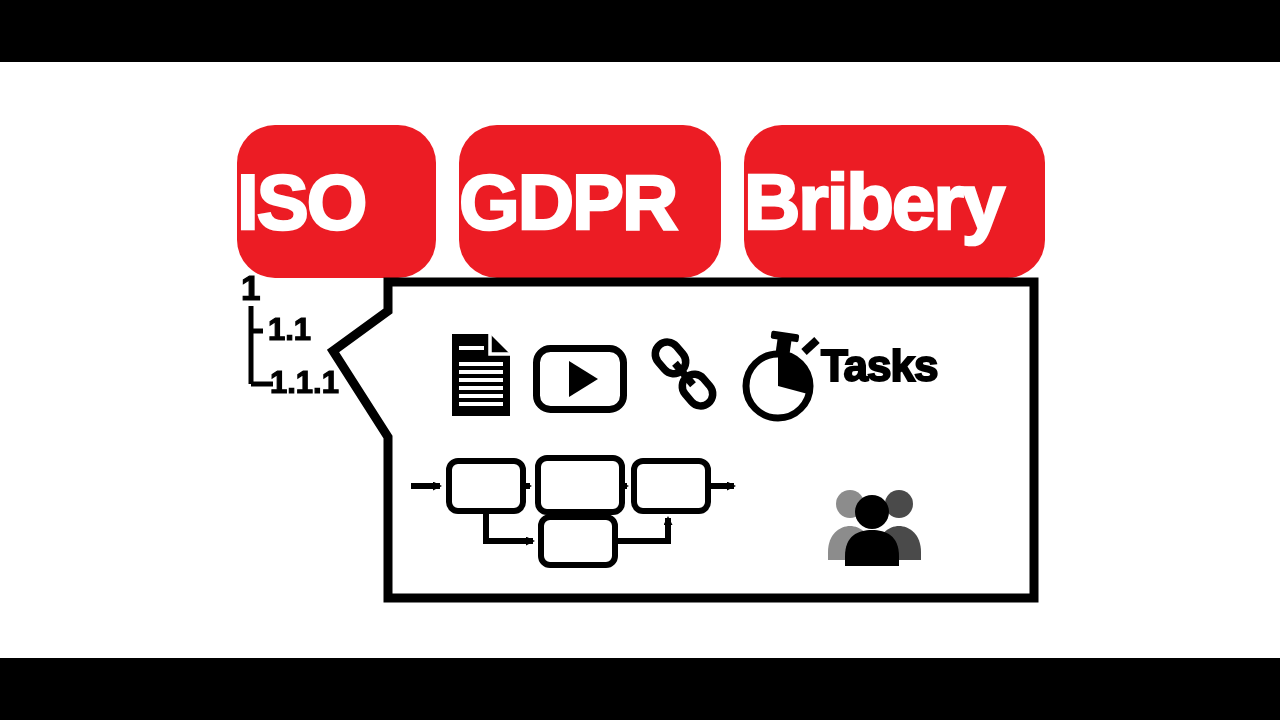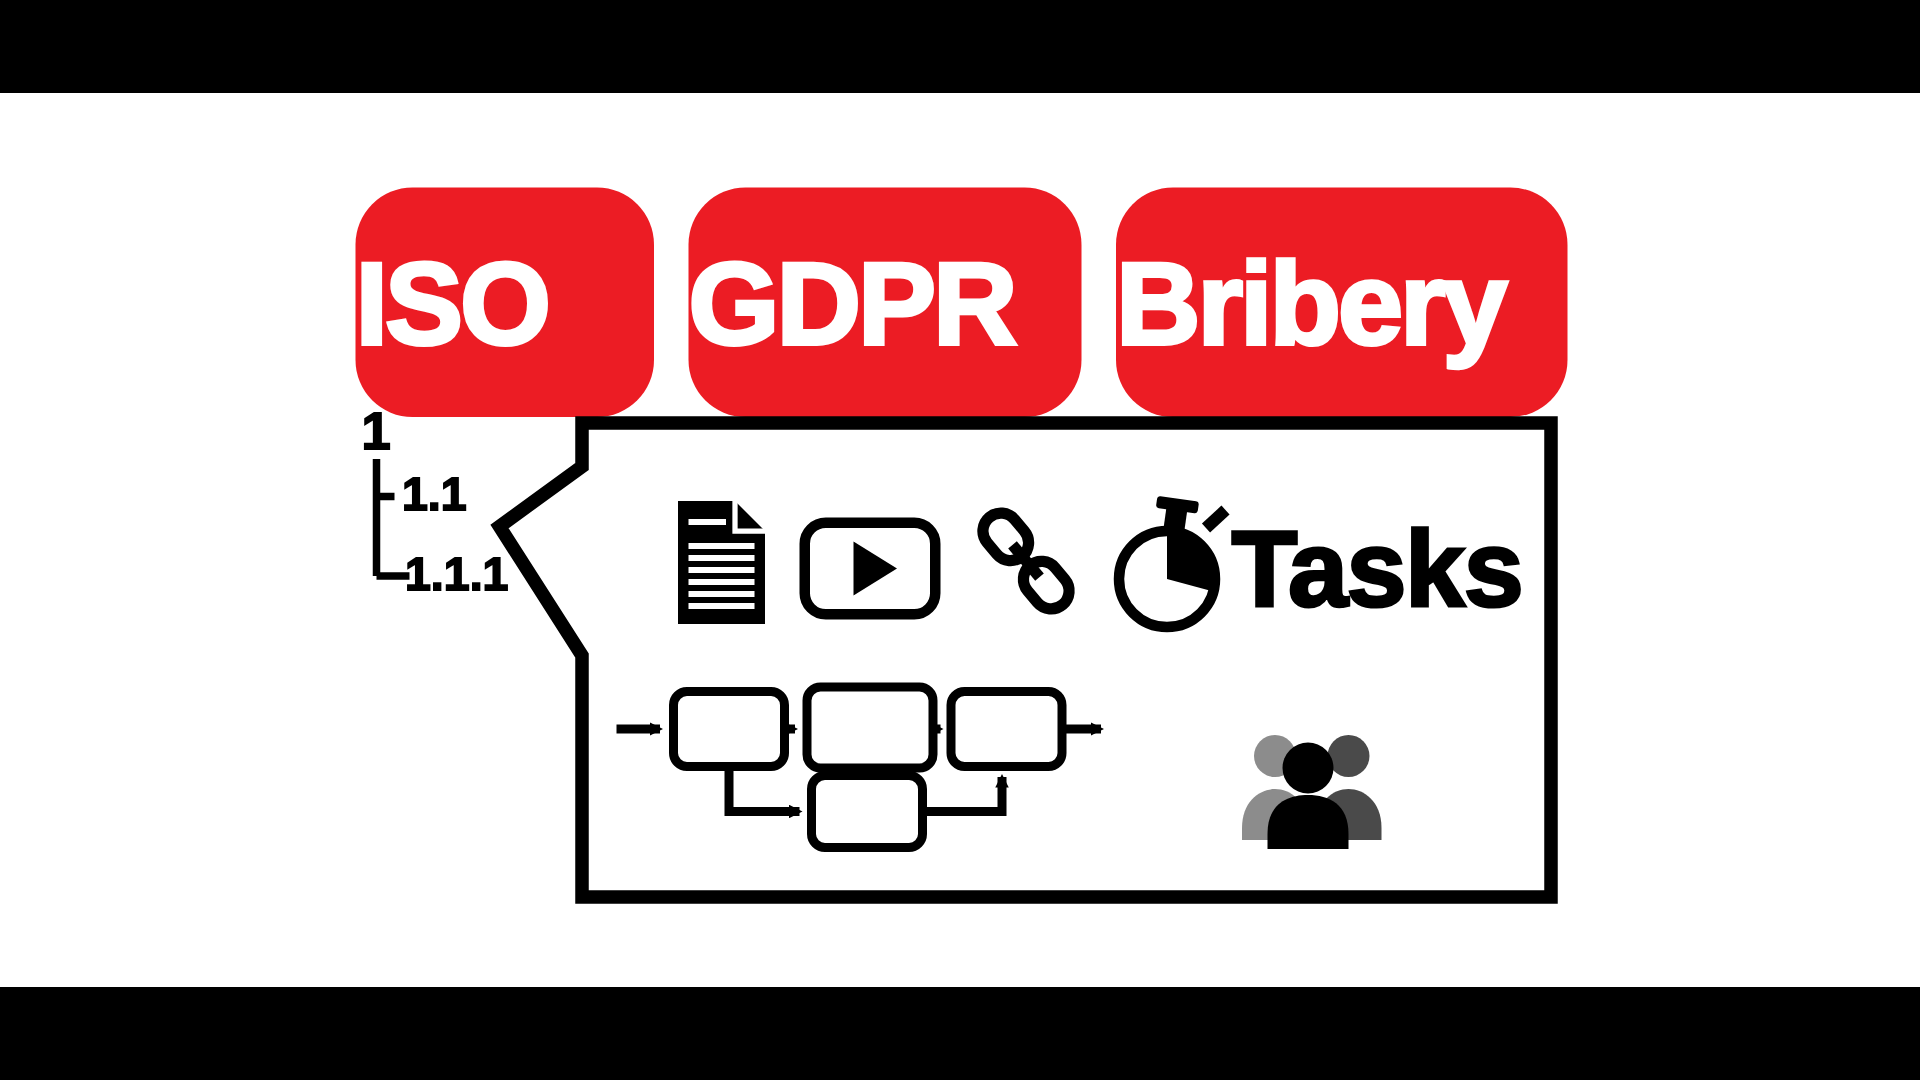--- a/index.html
+++ b/index.html
@@ -25,21 +25,21 @@
   #badge-gdpr{left:459px;width:262px;}
   #badge-bribery{left:744px;width:301px;}
 
   .treetxt{position:absolute;color:var(--ink,#000);font-weight:800;line-height:1;
     -webkit-text-stroke:1.2px var(--ink,#000);}
   .t1{left:241px;top:270px;font-size:35px;}
   .t2{left:268px;top:314px;font-size:31px;}
   .t3{left:270px;top:367px;font-size:31px;}
 
   .tasks{
-    position:absolute;left:821px;top:344px;font-size:72px;font-weight:900;
+    position:absolute;left:821px;top:344px;font-size:44px;font-weight:900;
     color:var(--ink,#000);letter-spacing:-1px;line-height:1;
     -webkit-text-stroke:2px var(--ink,#000);
   }
 
   svg.art{position:absolute;left:0;top:0;}
 </style>
 </head>
 <body>
 
 <div class="stage">

